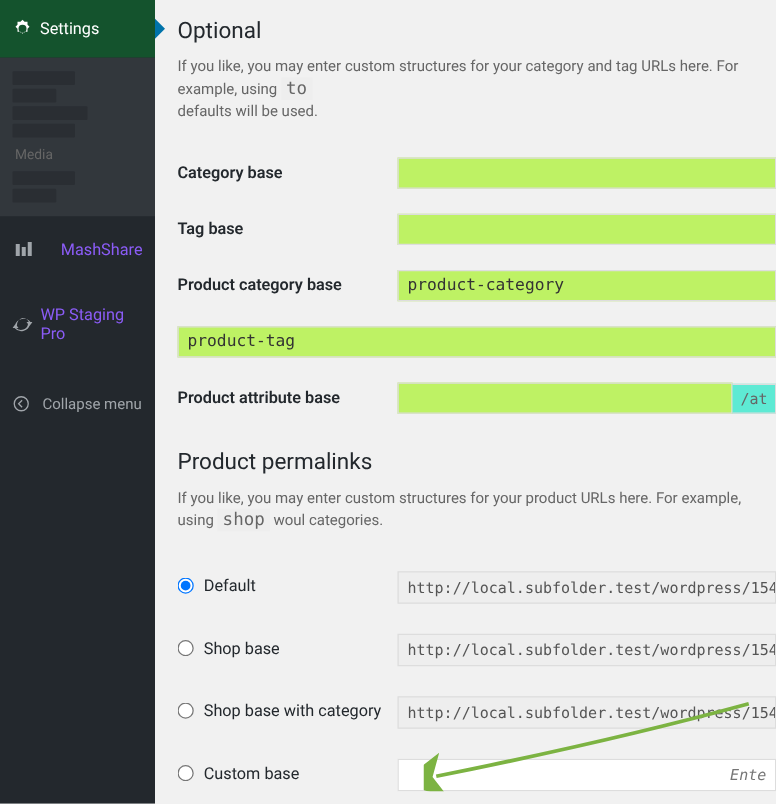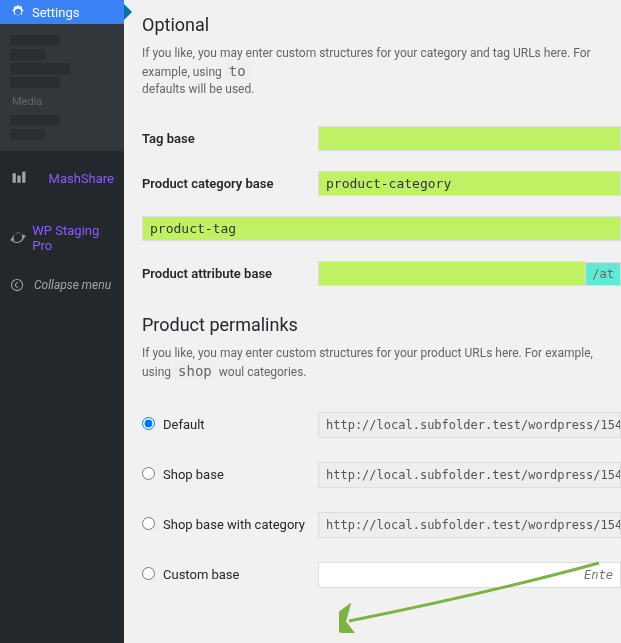--- a/index.html
+++ b/index.html
@@ -1,35 +1,35 @@
 <!DOCTYPE html>
 <html><head>
   <meta charset="utf-8">
   <style>
     * { margin: 0; padding: 0; box-sizing: border-box; }
     body { font-family: -apple-system, "Segoe UI", Roboto, sans-serif; font-size: 13px; color: #444; background: #f1f1f1; width: 621px; height: 643px; overflow: hidden; position: relative; }
     
     .sidebar { position: absolute; left: 0; top: 0; width: 124px; height: 643px; background: #23282d; }
-    .sidebar-header { background: #3b82f6; color: #fff; padding: 4px 10px; display: flex; align-items: center; position: relative; }
+    .sidebar-header { background: #14532d; color: #fff; padding: 15px 10px; display: flex; align-items: center; position: relative; }
     .sidebar-header .arrow { position: absolute; right: -8px; top: 50%; transform: translateY(-50%); width: 0; height: 0; border-top: 8px solid transparent; border-bottom: 8px solid transparent; border-left: 8px solid #0073aa; }
     .sidebar-header .icon { width: 16px; height: 16px; margin-right: 6px; display: inline-flex; align-items: center; justify-content: center; }
     .sidebar-header span { font-size: 13px; }
     
     .sidebar-sub { background: #32373c; padding: 8px 0; }
     .sidebar-sub-item { padding: 4px 12px; color: #b4b9be; font-size: 12px; cursor: pointer; }
     .sidebar-sub-item.redacted { background: #2a2e33; color: #2a2e33; margin: 3px 10px; height: 11px; border-radius: 1px; padding: 0; }
     .sidebar-sub-item.redacted.short { width: 35px; }
     .sidebar-sub-item.redacted.med { width: 50px; }
     .sidebar-sub-item.redacted.long { width: 60px; }
     .sidebar-sub-item.active { color: #fff; font-weight: 600; }
     .sidebar-sub-item.dim { color: #666; font-size: 11px; }
     
     .sidebar-main-item { padding: 18px 10px; color: #8b5cf6; display: flex; align-items: center; cursor: pointer; font-size: 13px; justify-content: space-between; }
     .sidebar-main-item .icon { width: 18px; height: 18px; margin-right: 6px; display: inline-flex; align-items: center; justify-content: center; color: #a0a5aa; }
-    .sidebar-collapse { padding: 7px 10px; color: #a0a5aa; display: flex; align-items: flex-end; cursor: pointer; font-size: 12px; margin-top: 0; font-style: italic; }
+    .sidebar-collapse { padding: 7px 10px; color: #a0a5aa; display: flex; align-items: flex-end; cursor: pointer; font-size: 12px; margin-top: 16px; }
     .sidebar-collapse .icon { width: 18px; margin-right: 6px; display: inline-flex; }
     
     .main { position: absolute; left: 124px; top: 0; right: 0; bottom: 0; padding: 14px 0 14px 18px; overflow: hidden; }
     
     h2 { font-size: 18px; font-weight: 400; color: #23282d; margin-bottom: 10px; }
     .desc { font-size: 12px; color: #666; margin-bottom: 18px; line-height: 1.4; }
     .desc code, .desc .inline-code { background: #eee; padding: 1px 4px; font-family: Consolas, monospace; font-size: 14px; }
     
     .form-table { width: 100%; }
     .form-row { display: flex; align-items: center; padding: 10px 0; }
@@ -100,20 +100,24 @@
 <div class="main">
 
   <h2>Optional</h2>
   <p class="desc">
     <span>If you like, you may enter custom structures for your category and tag URLs here. For example, using </span><code>to</code>
     <br><span> defaults will be used.</span>
   </p>
 
   <div class="form-table">
     <div class="form-row">
+      <div class="label">Category base</div>
+      <input type="text" value="" style="">
+    </div>
+    <div class="form-row">
       <div class="label">Tag base</div>
       <input type="text" value="" style="">
     </div>
     <div class="form-row">
       <div class="label">Product category base</div>
       <input type="text" value="product-category" style="">
     </div>
     <div class="form-row">
       <input type="text" value="product-tag" style="">
     </div>

